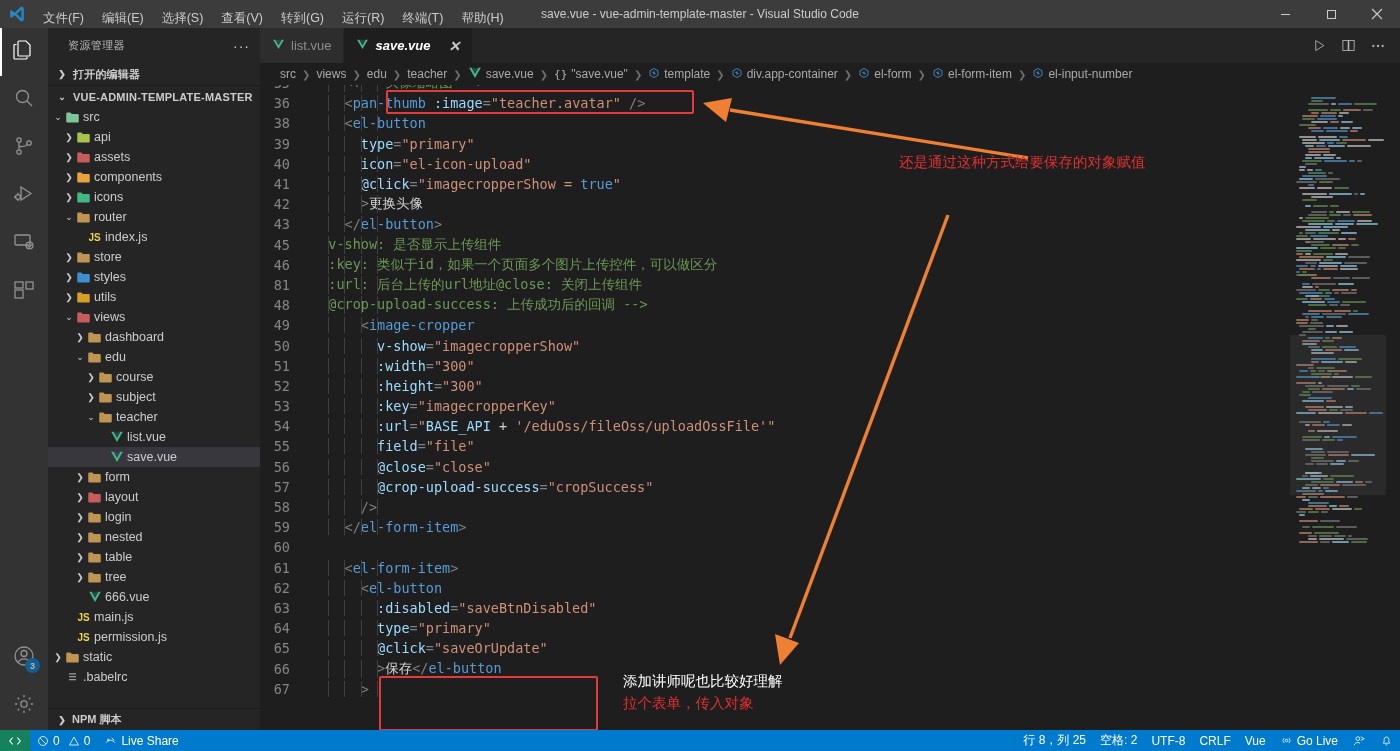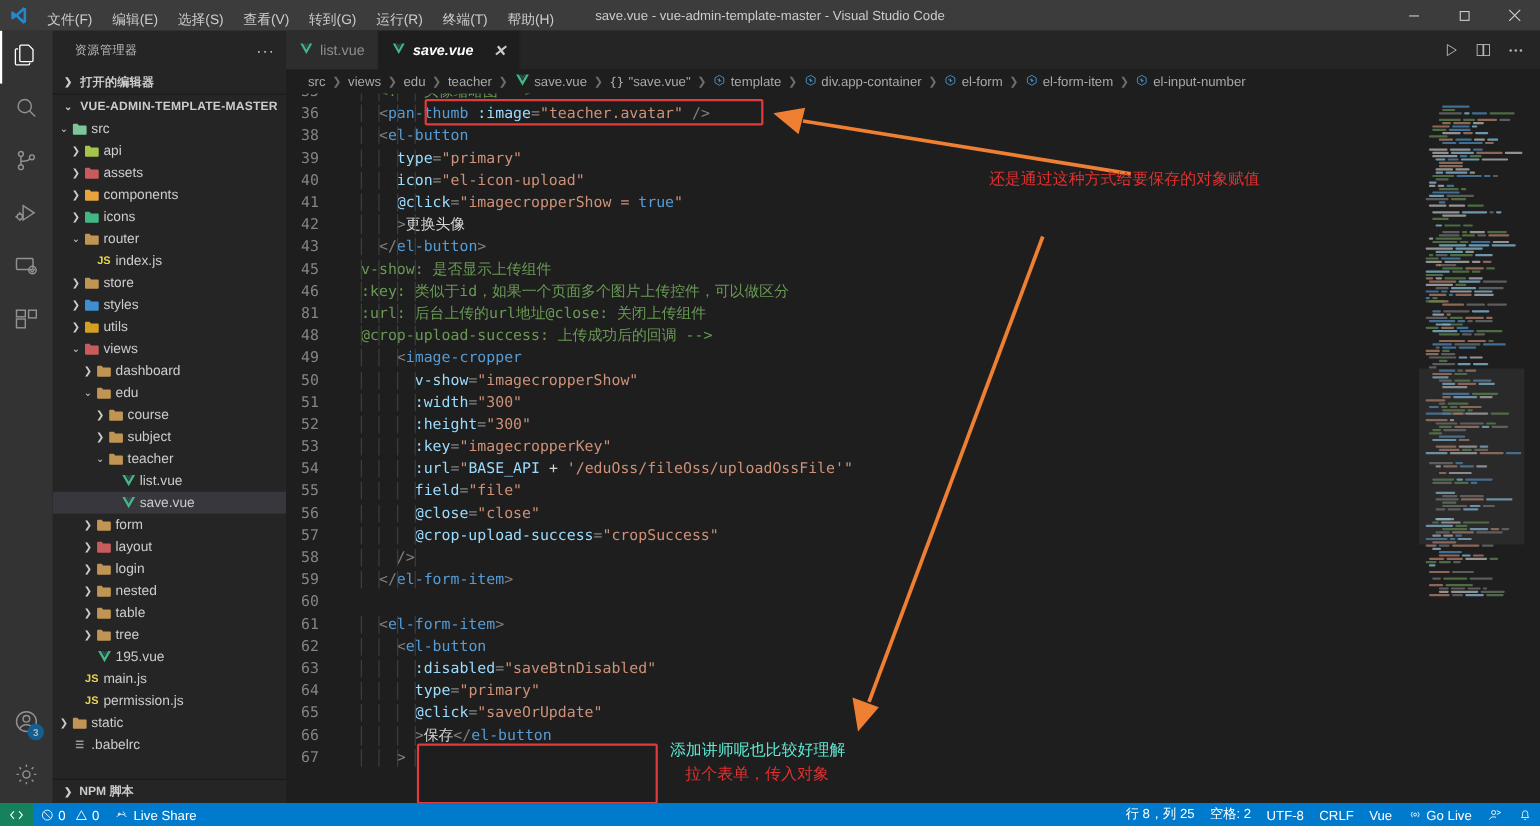--- a/index.html
+++ b/index.html
@@ -501,21 +501,21 @@
           <span class="lbl">tree</span>
         </div>
         <div class="tree-row" style="padding-left: 26px;">
           <span class="twisty"></span>
           <span class="ficon">
             <svg width="14" height="14" viewBox="0 0 24 24">
               <path fill="#41b883" d="M2 3h4.2L12 13.2 17.8 3H22L12 20.5 2 3z"></path>
               <path fill="#35495e" d="M7.2 3h3.1L12 6.1 13.7 3h3.1L12 11.3 7.2 3z"></path>
             </svg>
           </span>
-          <span class="lbl">195.vue</span>
+          <span class="lbl">666.vue</span>
         </div>
         <div class="tree-row" style="padding-left: 15px;">
           <span class="twisty"></span>
           <span class="ficon">
             <span style="color:#e8d44d;font-size:10px;font-weight:bold;font-family:'Liberation Sans',sans-serif">JS</span>
           </span>
           <span class="lbl">main.js</span>
         </div>
         <div class="tree-row" style="padding-left: 15px;">
           <span class="twisty"></span>
@@ -866,21 +866,21 @@
       <path d="M780 665 L775 634 L799 643 Z" fill="#ef8033"></path>
     </g>
   </svg>
 
   <div id="hlboxes">
       <div class="hlbox" style="left: 386px; top: 90px; width: 308px; height: 24px; border-color: rgb(226, 59, 59);"></div>
       <div class="hlbox" style="left: 379px; top: 676px; width: 219px; height: 55px; border-color: rgb(226, 59, 59);"></div>
     </div>
   <div id="annots">
       <div class="annot" style="left: 899px; top: 153px; color: rgb(224, 48, 48);">还是通过这种方式给要保存的对象赋值</div>
-      <div class="annot" style="left: 609px; top: 672px; color: #5eead4;">添加讲师呢也比较好理解</div>
+      <div class="annot" style="left: 623px; top: 672px; color: #ffffff;">添加讲师呢也比较好理解</div>
       <div class="annot" style="left: 623px; top: 694px; color: rgb(224, 48, 48);">拉个表单，传入对象</div>
     </div>
 
   <div class="statusbar">
     <div class="sb-remote">
       <svg width="14" height="14" viewBox="0 0 24 24" fill="none" stroke="#ffffff" stroke-width="1.8">
         <path d="M8 6 3 12l5 6M16 6l5 6-5 6"></path>
       </svg>
     </div>
     <div class="st-item">

